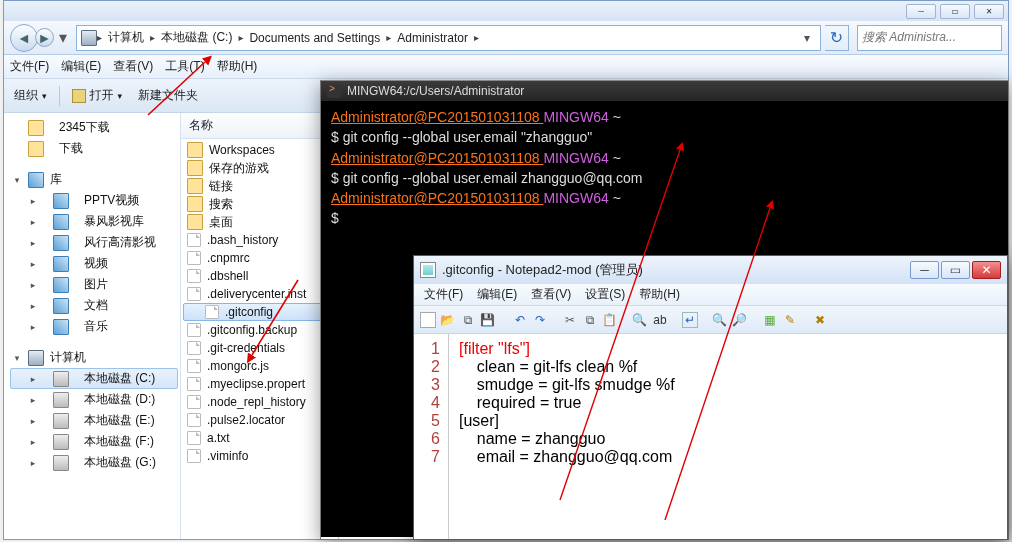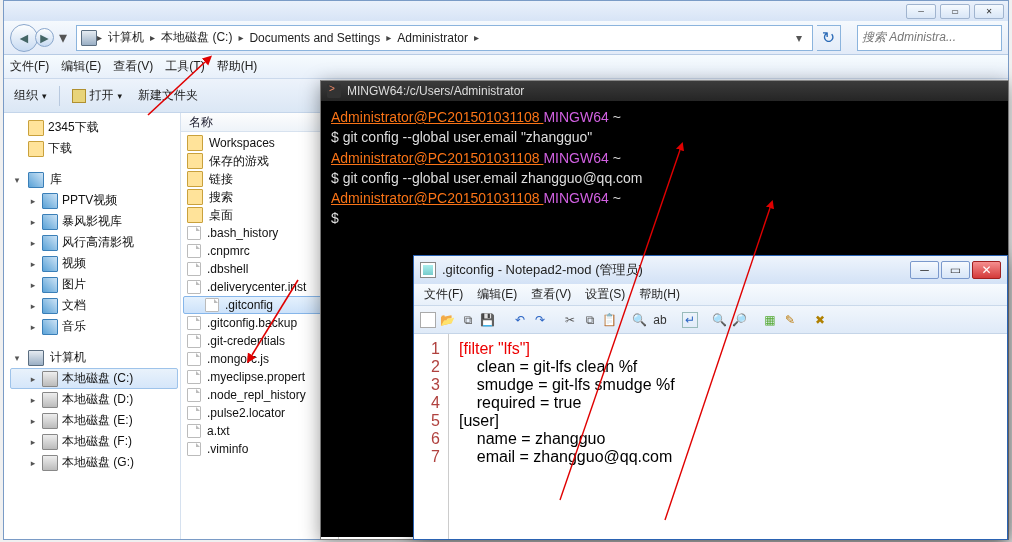--- a/index.html
+++ b/index.html
@@ -11,45 +11,45 @@
 .win-btn { width:30px; height:15px; border:1px solid #a0b4cf; border-radius:2px; margin-left:4px; display:flex; justify-content:center; align-items:center; font-size:8px; color:#333; background:linear-gradient(#f5fafe,#d9e6f7); }
 .navbar { height:34px; background:linear-gradient(#f5f9fd,#e2ebf8); display:flex; align-items:center; padding:2px 6px; border-bottom:1px solid #b7cbe4; gap:4px;}
 .nav-back-group { display:flex; align-items:center; gap:0;}
 .nav-round { width:28px; height:28px; border-radius:50%; border:1px solid #8aa7cc; display:flex; align-items:center; justify-content:center; background:linear-gradient(#fdfefe,#c8dbf2); color:#466; font-size:14px;}
 .nav-small { width:19px;height:19px;margin-left:-3px;}
 .breadcrumb-bar { flex:1; height:26px; background:#fff; border:1px solid #8bb4dd; display:flex; align-items:center; font-size:12px; color:#222; padding:0 4px;}
 .bc-item { padding:0 6px; display:flex; align-items:center; height:100%; }
 .bc-sep { color:#444; font-size:10px;}
 .bc-dropdown { width:18px; text-align:center; color:#555;}
 .bc-refresh { width:24px; height:26px; border:1px solid #8bb4dd; border-left:none; display:flex;align-items:center;justify-content:center; color:#2a6ab6;}
-.search-box { width:145px; height:26px; border:1px solid #8bb4dd; margin-left:12px; display:flex; align-items:center; padding:0 4px; color:#777; font-size:12px; font-style:italic; background:#fff;text-align:center;}
+.search-box { width:145px; height:26px; border:1px solid #8bb4dd; margin-left:4px; display:flex; align-items:center; padding:0 4px; color:#777; font-size:12px; font-style:italic; background:#fff;text-align:center;}
 .menubar { height:24px; background:linear-gradient(#f6fbfe,#e8f0fa); border-bottom:1px solid #cbd9ec; display:flex; align-items:center; padding:0 6px; font-size:12px; color:#222; gap:12px;}
 .menubar span { cursor:default;}
 .toolbar2 { height:34px; background:linear-gradient(#edf3fb,#dbe7f5); border-bottom:1px solid #c4d5ea; display:flex; align-items:center; padding:0 6px; font-size:12px; color:#1a1a1a; gap:8px;}
 .tb-group { display:flex; align-items:center; gap:4px; padding:0 4px;}
 .tb-div { width:1px; height:20px; background:#b8c9df;}
 .icon-open { width:14px; height:14px; background:#e8d47a; border:1px solid #b09030; display:inline-block;}
 .explorer-body { display:flex; height: calc(100% - 112px); background:#fff; }
 
 
 .tree { width:177px; border-right:1px solid #d6e1ef; overflow:hidden; padding:4px 2px 4px 6px; font-size:12px; color:#111; }
 .tree-group { margin-bottom:10px;}
 .tree-title { display:flex; align-items:center; gap:6px; padding:2px; color:#111;}
-.tree-item { display:flex; align-items:center; gap:4px; padding:2px 0 2px 18px;}
+.tree-item { display:flex; align-items:center; gap:15px; padding:2px 0 2px 18px;}
 .tree-item.selected { background:linear-gradient(#e9f2fb,#d5e6fa); border:1px solid #9ec3ea; border-radius:2px; padding:1px 0 1px 17px;}
 .col-arrow { width:10px; display:inline-block; text-align:center; color:#555; font-size:9px;}
 .ic { width:16px; height:16px; display:inline-flex; align-items:center; justify-content:center; font-size:12px; flex-shrink:0;}
 .ic-folder { background:#ffe39a; border:1px solid #c9a13c; border-radius:1px; }
 .ic-lib { background:linear-gradient(45deg,#5aa2d7,#cde3f5); border:1px solid #3a7fb8; border-radius:1px;}
 .ic-comp { background:linear-gradient(#e5ebf1,#9aafc5); border:1px solid #5a6d80; border-radius:1px;}
 .ic-drive { background:linear-gradient(#eee,#bbb); border:1px solid #888; border-radius:1px;}
 
 
 .filecol { width:158px; border-right:1px solid #ccc; overflow:hidden;}
-.col-header { height:19px; border-bottom:1px solid #d7e2ef; background:linear-gradient(#fdfdfd,#eef3f9); font-size:12px; color:#223; display:flex; align-items:center; padding-left:8px;}
+.col-header { height:26px; border-bottom:1px solid #d7e2ef; background:linear-gradient(#fdfdfd,#eef3f9); font-size:12px; color:#223; display:flex; align-items:center; padding-left:8px;}
 .file-list { padding:2px 2px;}
 .file-row { display:flex; align-items:center; gap:6px; padding:1px 4px; font-size:12px; color:#111; height:18px; white-space:nowrap;}
 .file-row.selected { background:linear-gradient(#e5f1fd,#cde2fa); border:1px solid #86b6ea; border-radius:2px; padding:0 21px;}
 .ic-file { width:14px; height:14px; background:#fff; border:1px solid #bbb; border-radius:1px; position:relative;}
 .ic-file:after { content:''; position:absolute; right:0; top:0; border-top:4px solid #fff; border-left:4px solid #bbb;}
 
 
 .terminal { position:absolute; left:320px; top:80px; width:689px; height:460px; border:1px solid #777; border-top:1px solid #888; box-shadow:0 4px 18px rgba(0,0,0,.4);}
 .term-title { height:20px; background:linear-gradient(#3b3b3b,#252525); display:flex; align-items:center; gap:6px; padding:0 6px; color:#ddd; font-size:12px;}
 .term-icon { width:14px;height:14px; background:#333; border-radius:2px; display:inline-block; position:relative;}

